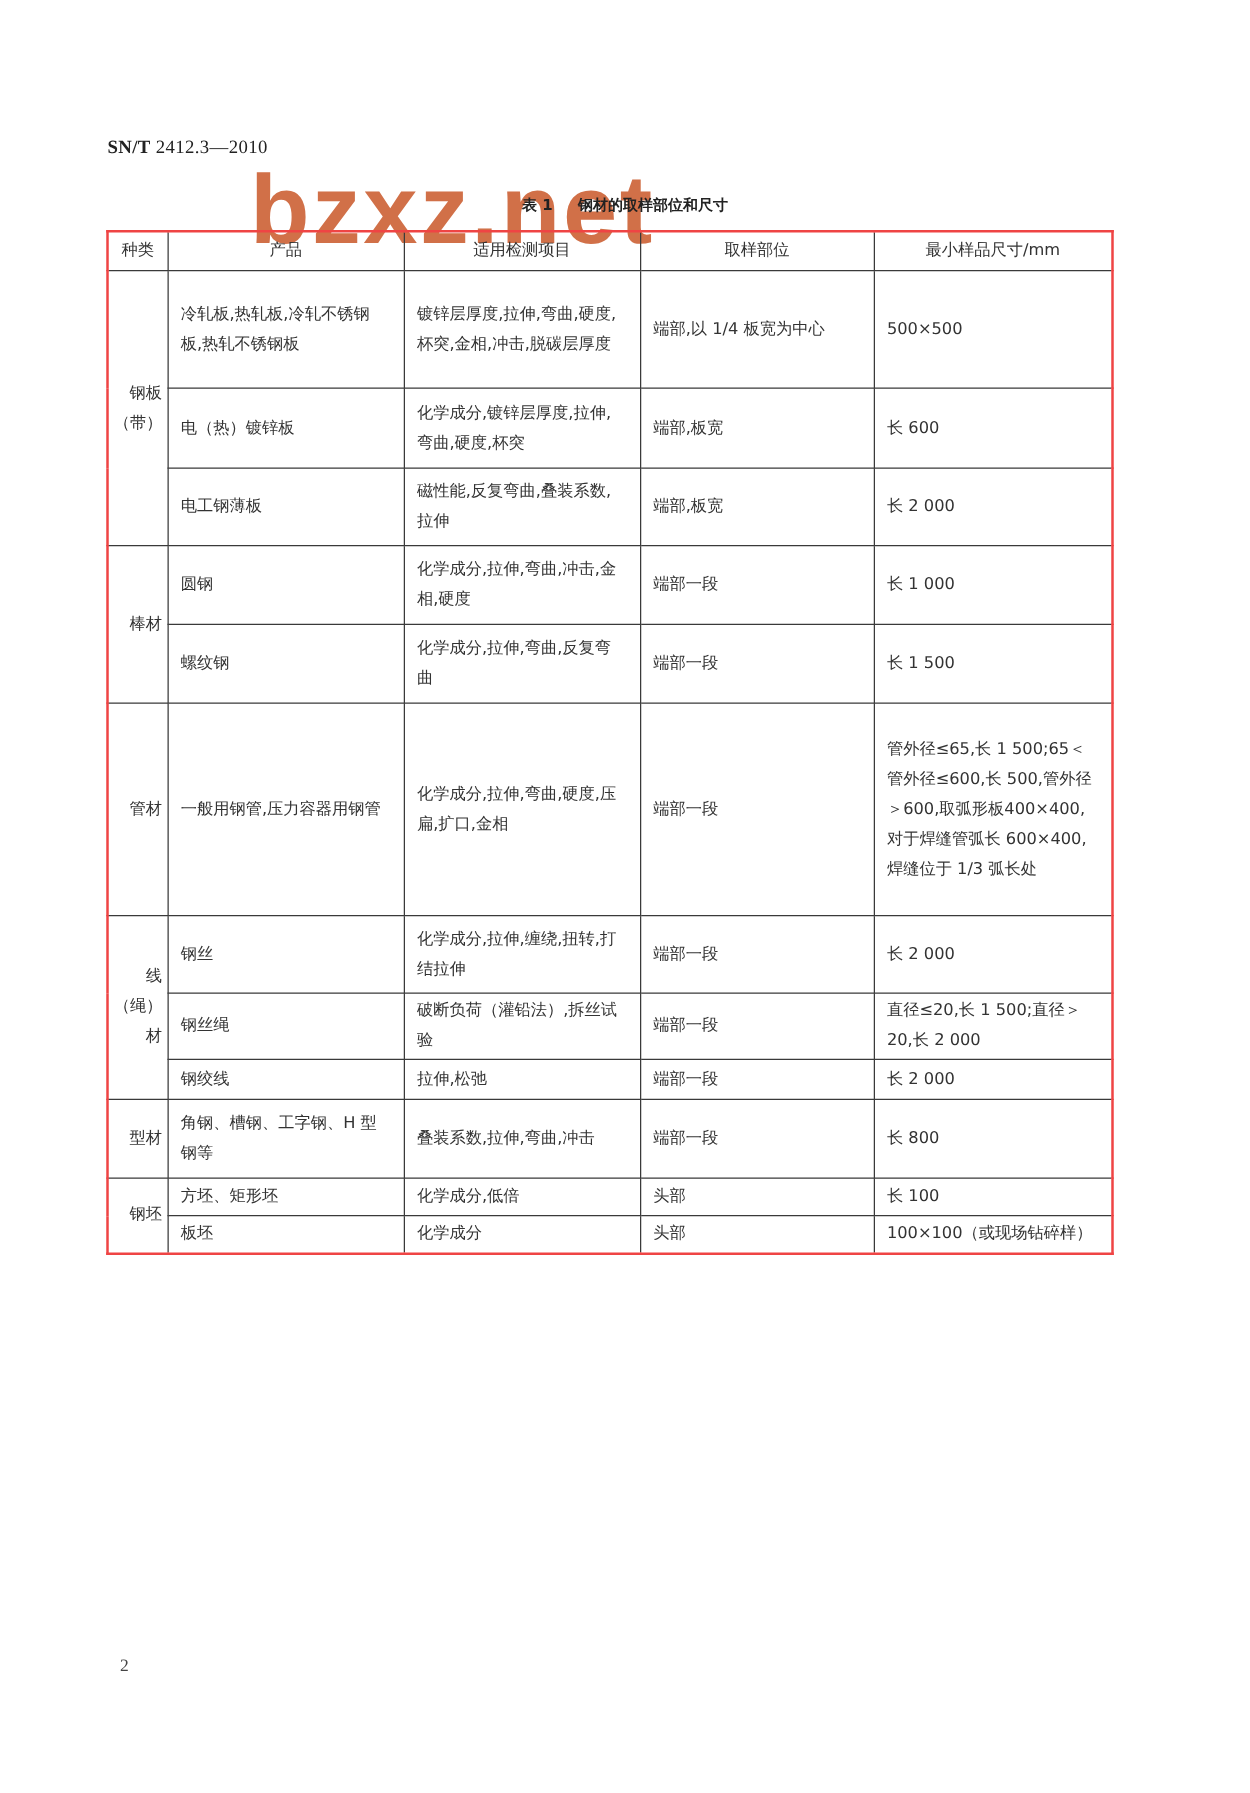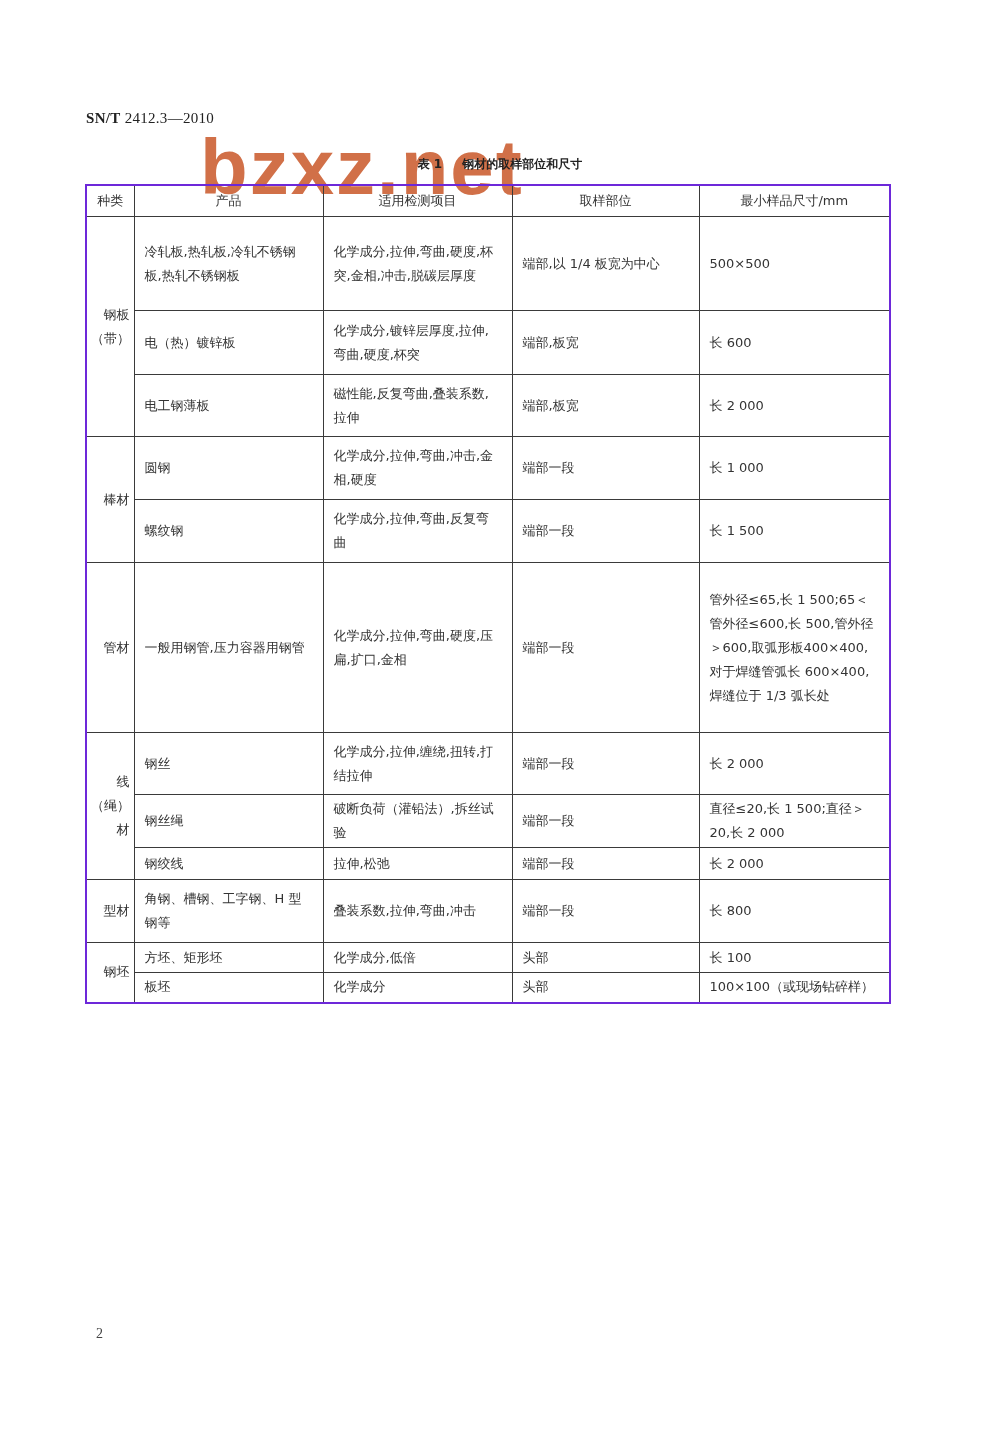--- a/index.html
+++ b/index.html
@@ -25,21 +25,21 @@
   .table-title span.num { margin-right: 16px; }
   table.spec {
     position: absolute; left: 85px; top: 184px; width: 804px;
     border-collapse: collapse; z-index: 2; table-layout: fixed;
     font-size: 13px; font-family: "DejaVu Sans", sans-serif;
   }
   table.spec th, table.spec td {
     border: 1.3px solid #3a3a3a; padding: 2px 10px; vertical-align: middle;
     line-height: 24px; color: #333;
   }
-  table.spec { border: 2px solid #6d28d9; }
+  table.spec { border: 2px solid #ef4444; }
   table.spec th { font-weight: normal; text-align: center; height: 26px; color: #333; }
   table.spec td.cat { text-align: right; padding: 0 4px; }
   table.spec col.c1 { width: 48px; }
   table.spec col.c2 { width: 189px; }
   table.spec col.c3 { width: 189px; }
   table.spec col.c4 { width: 187px; }
   table.spec col.c5 { width: 191px; }
   .page-num {
     position: absolute; left: 96px; top: 1326px; font-size: 14px; color: #444;
     font-family: "Liberation Serif", serif;
@@ -75,21 +75,21 @@
       <th>适用检测项目</th>
       <th>取样部位</th>
       <th>最小样品尺寸/mm</th>
     </tr>
   </thead>
   <tbody>
 
     <tr style="height:94px">
       <td class="cat" rowspan="3">钢板（带）</td>
       <td>冷轧板,热轧板,冷轧不锈钢板,热轧不锈钢板</td>
-      <td>化学成分,拉伸,弯曲,硬度,杯突,金相,冲击,脱碳层厚度</td>
+      <td>镀锌层厚度,拉伸,弯曲,硬度,杯突,金相,冲击,脱碳层厚度</td>
       <td>端部,以 1/4 板宽为中心</td>
       <td>500×500</td>
     </tr>
     <tr style="height:64px">
       <td>电（热）镀锌板</td>
       <td>化学成分,镀锌层厚度,拉伸,弯曲,硬度,杯突</td>
       <td>端部,板宽</td>
       <td>长 600</td>
     </tr>
     <tr style="height:62px">

